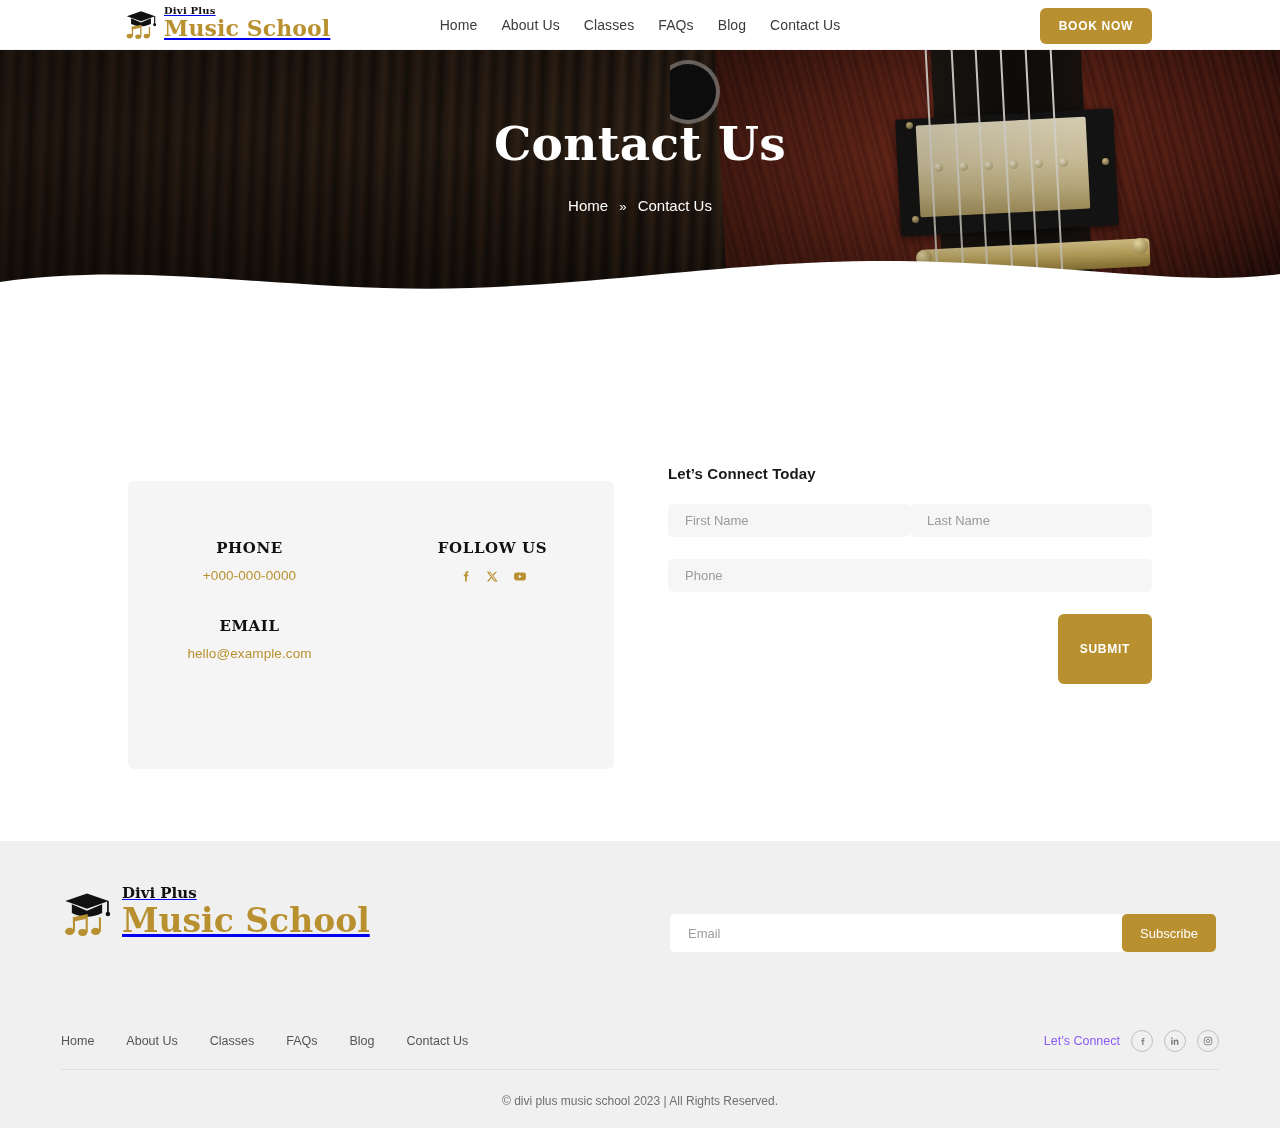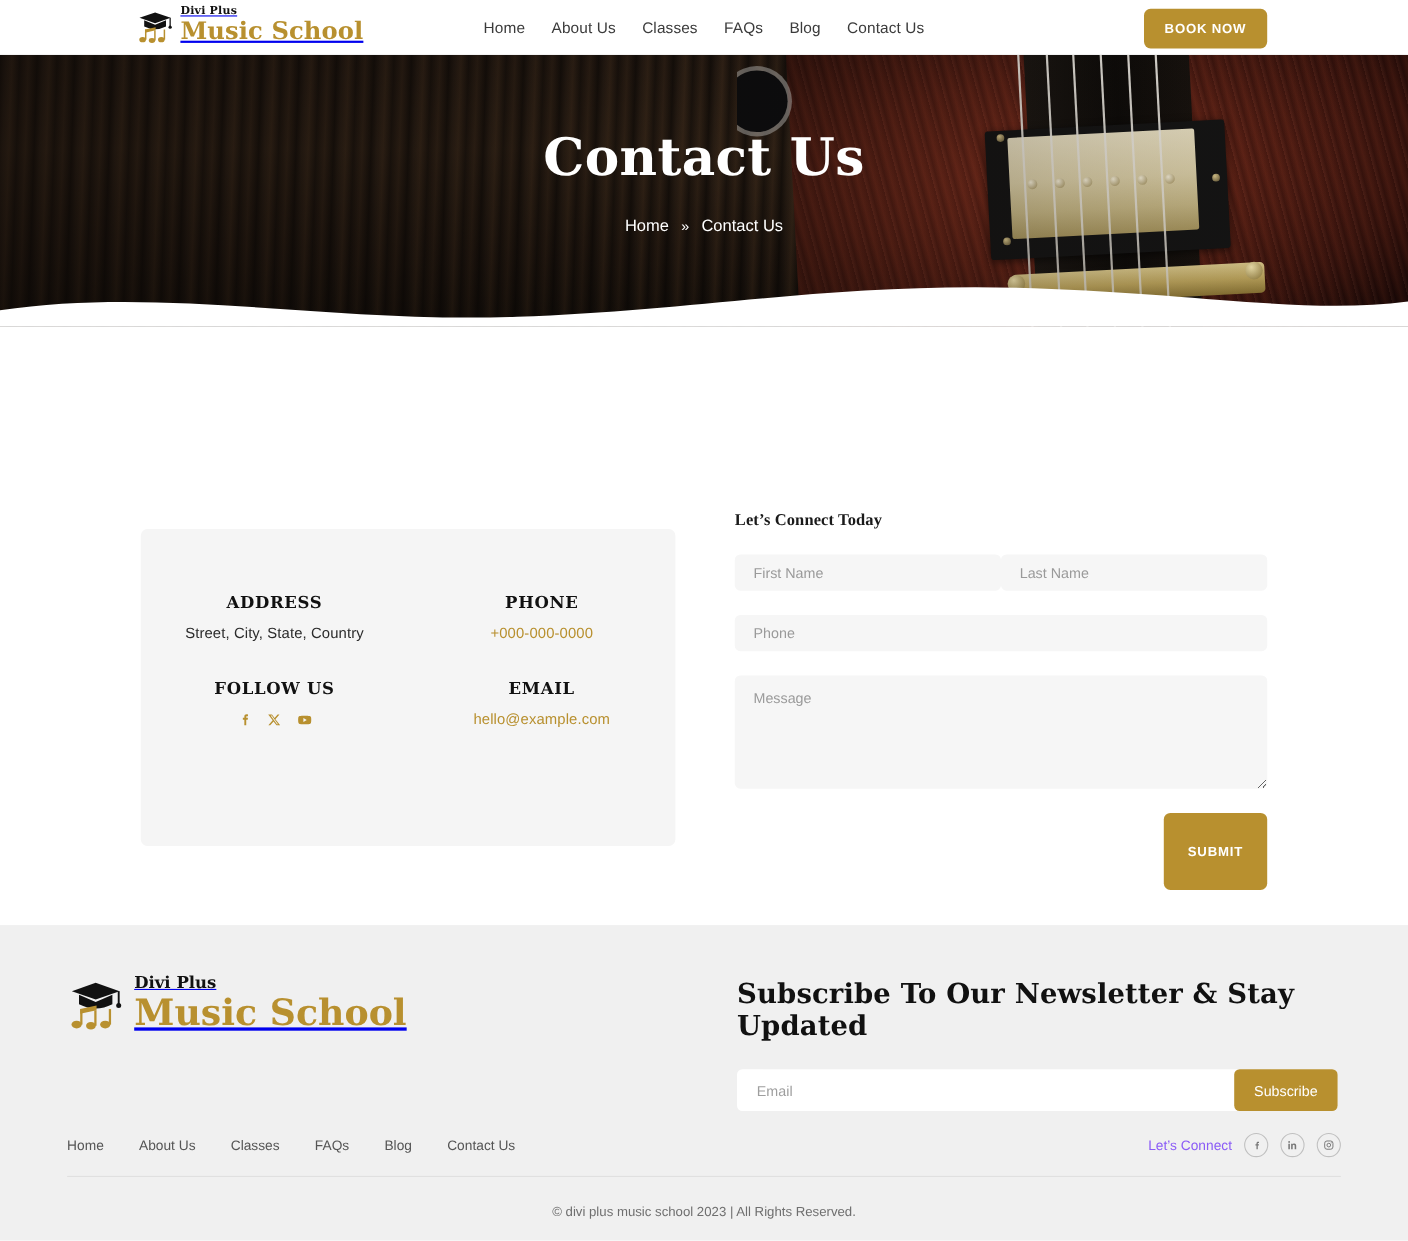--- a/index.html
+++ b/index.html
@@ -226,21 +226,21 @@
     color: #2b2b2b;
     letter-spacing: .1px;
   }
   .ci-value.gold { color: #b8902f; }
   .ci-value.gold a { color: #b8902f; text-decoration: none; }
   .social-row { margin-top: 13px; display: flex; justify-content: center; gap: 14px; }
   .social-row .s-ico { color: #b8902f; display: inline-flex; }
 
   .form-col { position: absolute; left: 668px; top: 168px; width: 484px; }
   .eyebrow {
-    font-family: Liberation Serif, serif;
+    font-family: Liberation Sans, sans-serif;
     font-size: 15px;
     font-weight: 700;
     color: #1a1a1a;
     letter-spacing: .1px;
   }
   .form-title {
     font-family: "DejaVu Serif", serif;
     font-size: 38px;
     font-weight: 700;
     color: #111111;
@@ -458,24 +458,20 @@
     <svg class="hero-wave" viewBox="0 0 1280 46" preserveAspectRatio="none">
       <path d="M0,30 C 150,8 300,42 470,36 C 640,30 760,4 940,10 C 1090,15 1190,34 1280,22 L1280,46 L0,46 Z" fill="#ffffff"></path>
     </svg>
   </div>
 
   <div class="main">
 
     <div class="contact-card">
       <div class="card-grid">
 
-        <div>
-          <div class="ci-title">ADDRESS</div>
-          <div class="ci-value">Street, City, State, Country</div>
-        </div>
 
         <div>
           <div class="ci-title">PHONE</div>
           <div class="ci-value gold">
             <a href="#">+000-000-0000</a>
           </div>
         </div>
 
         <div>
           <div class="ci-title">FOLLOW US</div>
@@ -513,21 +509,20 @@
 
       <div class="field-row">
         <input class="fld" type="text" placeholder="First Name" style="">
         <input class="fld" type="text" placeholder="Last Name" style="">
       </div>
 
       <div class="field-row">
         <input class="fld" type="tel" placeholder="Phone" style="">
       </div>
 
-      <textarea class="msg" placeholder="Message" style=""></textarea>
 
       <div class="submit-row">
         <button class="submit-btn">SUBMIT</button>
       </div>
     </div>
 
   </div>
 
   <div class="footer">
 
@@ -549,21 +544,20 @@
           </g>
         </svg>
         <span>
           <span class="f-logo-sub">Divi Plus</span>
           <span class="f-logo-main">Music School</span>
         </span>
       </a>
     </div>
 
     <div class="f-right">
-      <div class="f-news-title">Subscribe To Our Newsletter &amp; Stay Updated</div>
       <div class="sub-row">
         <input class="sub-input" type="email" placeholder="Email" style="">
         <button class="sub-btn">Subscribe</button>
       </div>
     </div>
 
     <div class="f-bottom">
       <div class="f-nav">
         <a href="#">Home</a>
         <a href="#">About Us</a>

